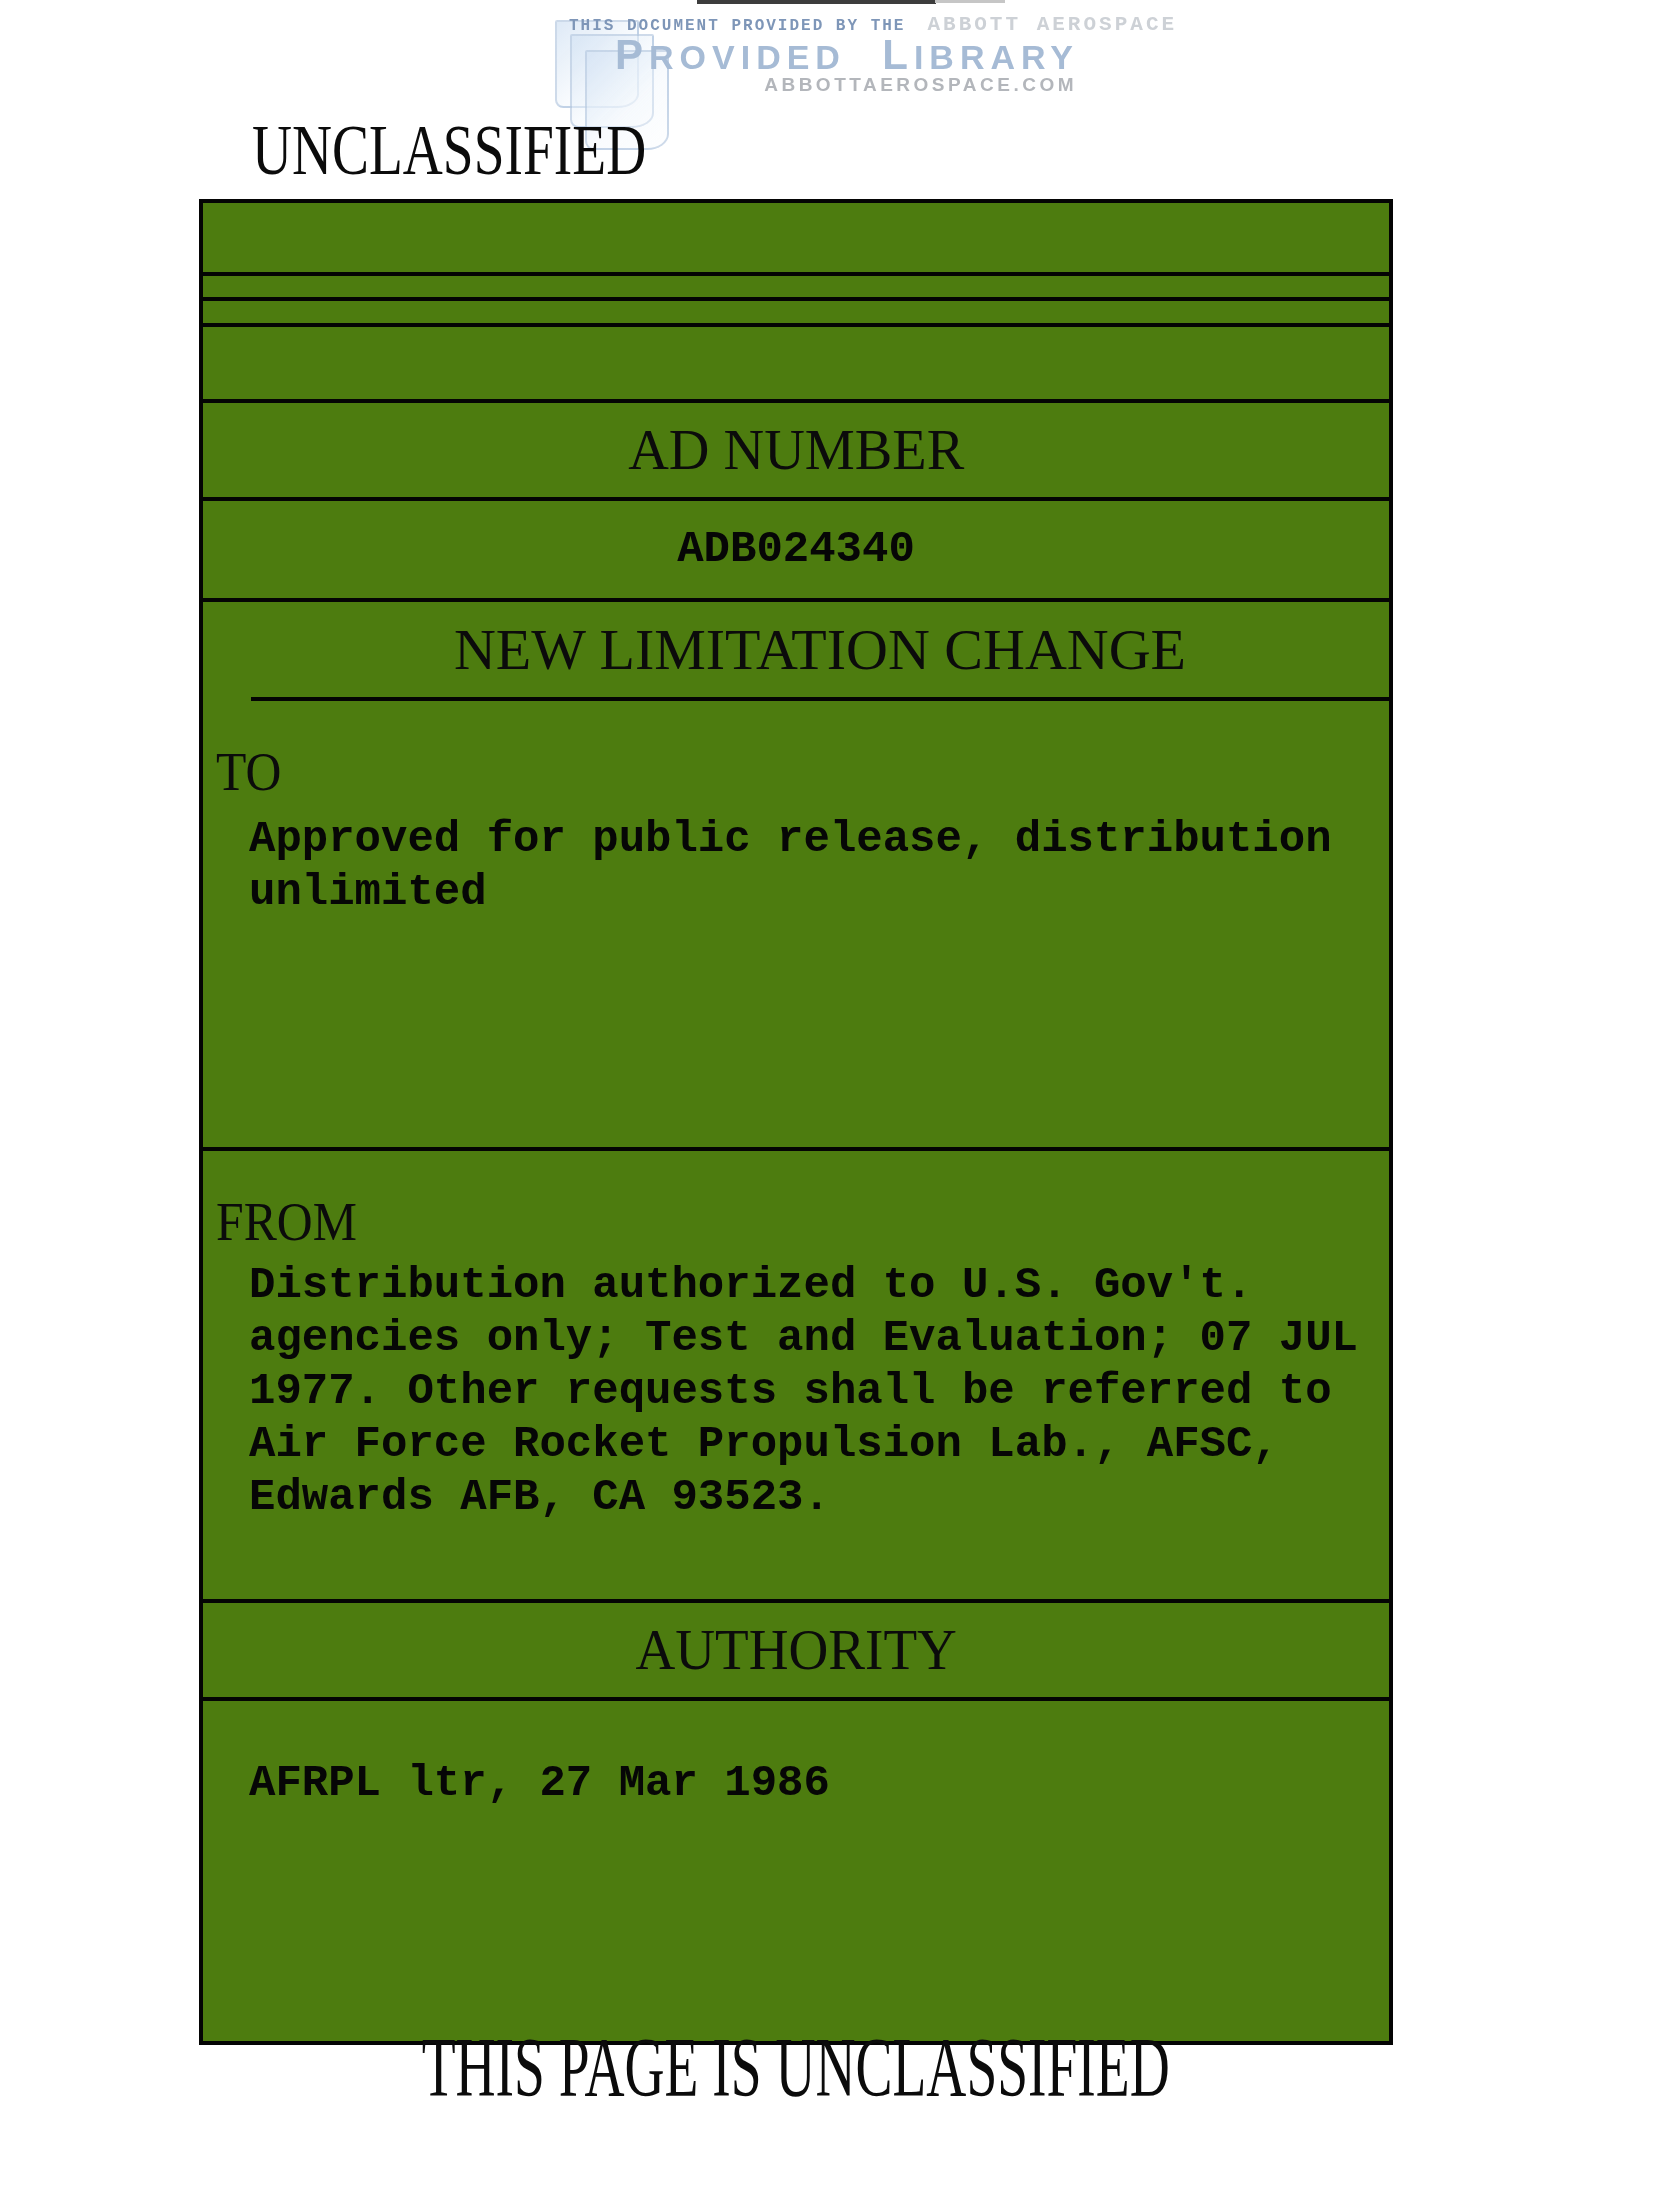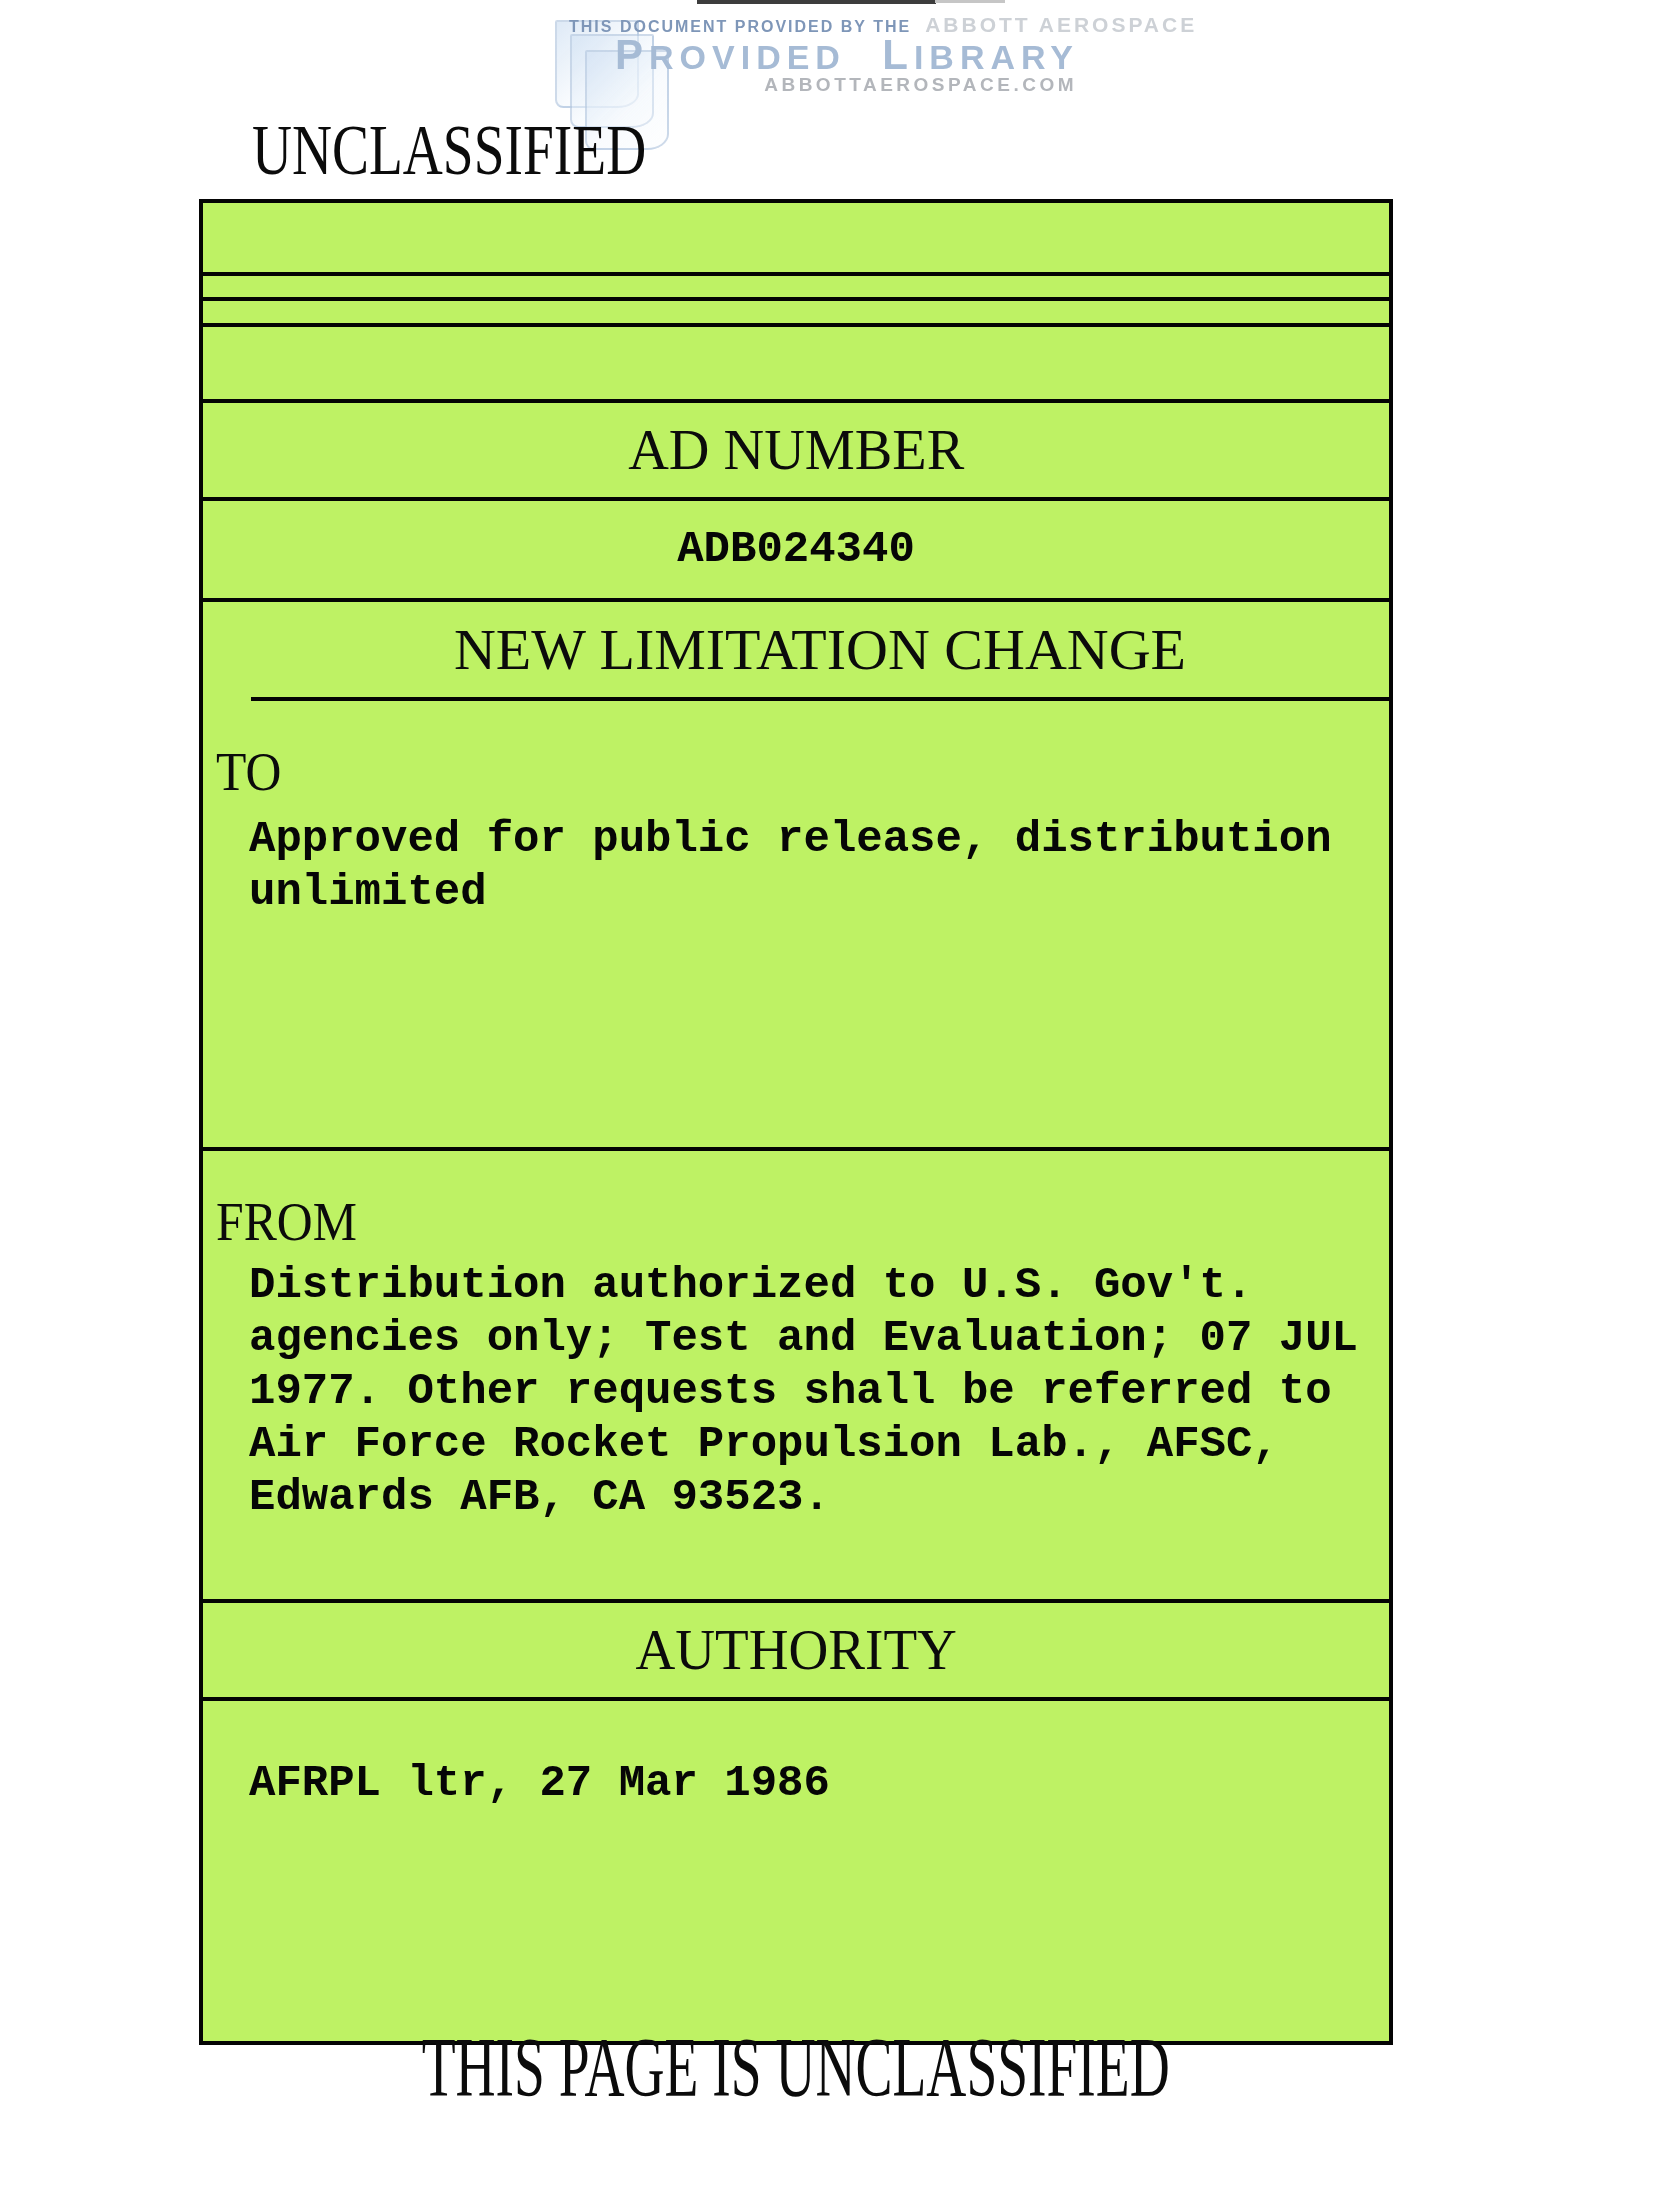--- a/index.html
+++ b/index.html
@@ -14,39 +14,39 @@
   
   .logo{position:absolute;top:0;left:0;width:100%;height:169px;
         font-family:"Liberation Sans", sans-serif;}
   .pages-watermark{position:absolute;left:555px;top:20px;width:139px;height:139px;z-index:0;}
   .pg{position:absolute;border:2px solid rgba(168,190,216,.55);
       background:linear-gradient(135deg, rgba(214,228,244,.8) 0%, rgba(240,246,252,.45) 55%, rgba(250,252,254,.25) 100%);
       border-radius:2px 2px 26% 10% / 2px 2px 16% 9%;}
   .pg1{left:0;top:0;width:80px;height:84px;}
   .pg2{left:15px;top:14px;width:80px;height:90px;}
   .pg3{left:30px;top:30px;width:80px;height:96px;}
-  .logo-line1{position:absolute;left:569px;top:13px;display:flex;align-items:baseline;gap:14px;z-index:1;white-space:nowrap;}
+  .logo-line1{position:absolute;left:569px;top:13px;display:flex;align-items:baseline;gap:22px;z-index:1;white-space:nowrap;font-family:Liberation Mono, monospace;}
   .logo-provided{font-size:16px;font-weight:bold;letter-spacing:2px;color:#7e96b8;}
   .logo-brand{font-size:21px;font-weight:bold;letter-spacing:3px;color:#cdd1d6;}
   .logo-line2{position:absolute;left:615px;top:31px;width:464px;display:flex;justify-content:space-between;z-index:1;}
   .logo-lib-word{font-size:34px;font-weight:bold;letter-spacing:6px;color:#a6bbd5;display:inline-block;}
   .logo-lib-word::first-letter{font-size:42px;}
   .logo-line3{position:absolute;left:679px;top:74px;width:398px;text-align:right;z-index:1;}
   .logo-site{font-size:19px;font-weight:bold;letter-spacing:3.5px;color:#b3b6bb;}
 
   
   .class-top{position:absolute;top:114px;left:193px;width:1194px;
              font-size:72px;line-height:72px;white-space:nowrap;}
   .class-top .cond{display:inline-block;transform:scaleX(.77);transform-origin:center;}
   .class-bottom{position:absolute;top:2026px;left:199px;width:1194px;text-align:center;
              font-size:84px;line-height:84px;white-space:nowrap;}
   .class-bottom .cond{display:inline-block;transform:scaleX(.66);transform-origin:center;}
 
   
-  .doc-table{position:absolute;left:199px;top:199px;width:1186px;border:4px solid #040404;background:#bef264;}
+  .doc-table{position:absolute;left:199px;top:199px;width:1186px;border:4px solid #040404;background:#4d7c0f;}
   .row{border-bottom:4px solid #040404;box-sizing:content-box;}
   .row.last{border-bottom:none;}
   .h69{height:69px;} .h21{height:21px;} .h22{height:22px;} .h72{height:72px;}
   .h94{height:94px;} .h97{height:97px;} .h95{height:95px;margin-left:48px;}
   .h421{height:419px;} .h423{height:421px;} .h342{height:340px;}
   .center{display:flex;align-items:center;justify-content:center;}
   .serif-head{font-family:"Liberation Serif", serif;font-size:58px;line-height:58px;white-space:nowrap;display:inline-block;}
   .sx97{transform:scaleX(.97);transform-origin:center;}
   .sx95{transform:scaleX(.95);transform-origin:center;}
   .sec-label{padding-left:13px;padding-top:16px;margin-top:27px;}

